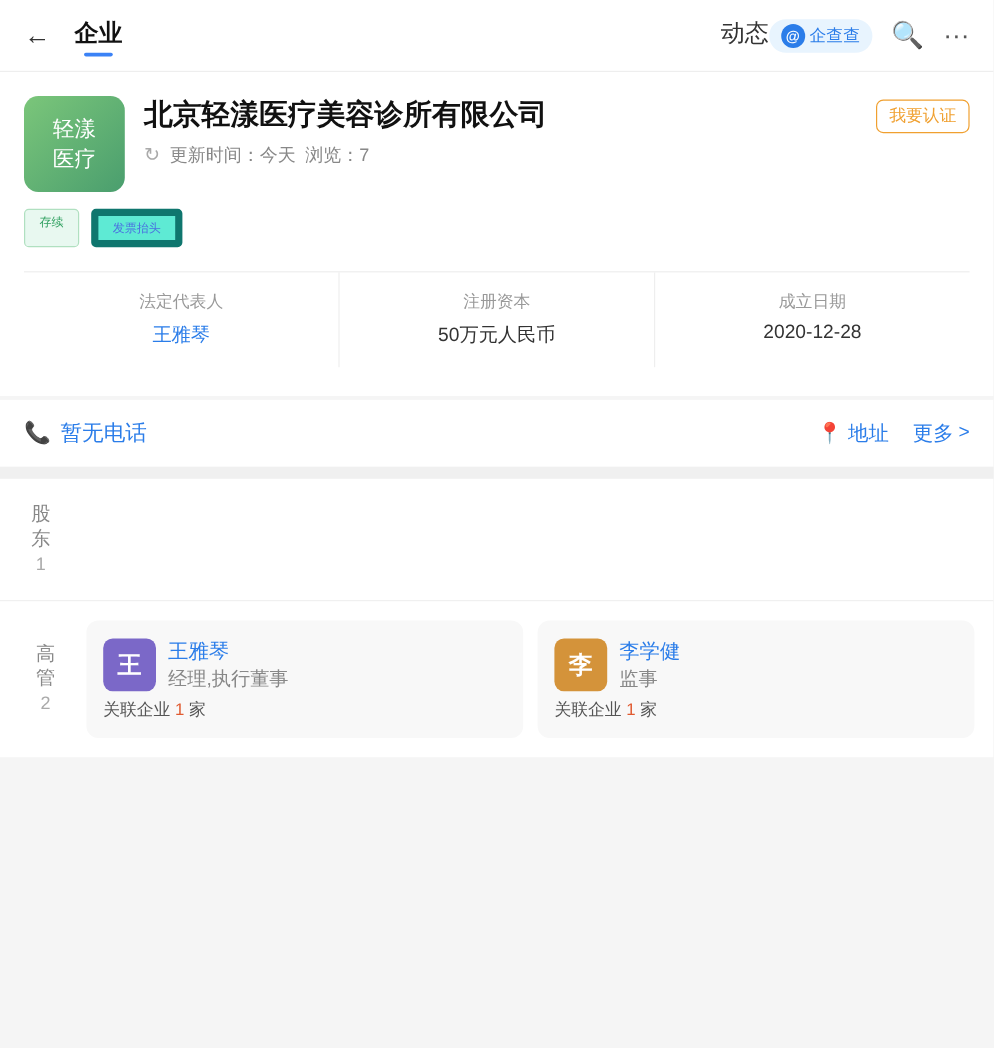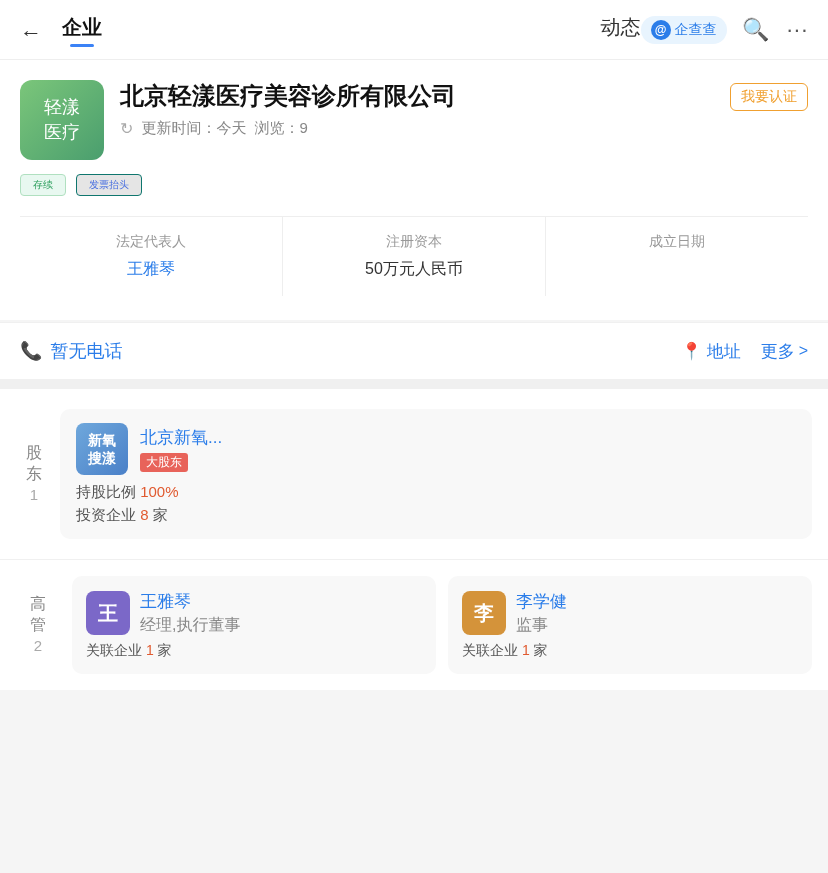--- a/index.html
+++ b/index.html
@@ -160,23 +160,23 @@
       padding: 3px 12px;
       border-radius: 4px;
       font-size: 10px;
     }
     .tag-green {
       background: #e8f8f0;
       color: #30a060;
       border: 1px solid #b0e0c0;
     }
     .tag-blue {
-      background: #e5e5e5;
+      background: #5eead4;
       color: #4a70e0;
-      border: 1px solid #0f766e;
+      border: 6px solid #0f766e;
     }
 
     
     .info-grid {
       display: flex;
       margin-top: 20px;
       border-top: 1px solid #eee;
     }
     .info-cell {
       flex: 1;
@@ -407,41 +407,42 @@
   <div class="company-top">
     <div class="company-logo" style="white-space:pre-line;">轻漾<br>医疗</div>
     <div class="company-info">
       <div class="company-name-row">
         <div class="company-name">北京轻漾医疗美容诊所有限公司</div>
         <div class="certify-btn">我要认证</div>
       </div>
       <div class="update-row">
         <span class="update-icon">↻</span>
         <span>更新时间：今天</span>
-        <span>浏览：9</span>
+        <span>浏览：7</span>
       </div>
     </div>
   </div>
 
   <div class="tags-row">
     <span class="tag tag-green">存续</span>
     <span class="tag tag-blue">发票抬头</span>
   </div>
 
   <div class="info-grid">
     <div class="info-cell">
       <div class="info-label">法定代表人</div>
       <div class="info-value link">王雅琴</div>
     </div>
     <div class="info-cell">
       <div class="info-label">注册资本</div>
       <div class="info-value">50万元人民币</div>
     </div>
     <div class="info-cell">
       <div class="info-label">成立日期</div>
+      <div class="info-value">2020-12-28</div>
     </div>
   </div>
 </div>
 
 <div class="contact-row">
   <div class="contact-phone">
     <span>📞</span>
     <span>暂无电话</span>
   </div>
   <div class="contact-right">
@@ -456,38 +457,20 @@
   </div>
 </div>
 
 <div class="section-divider"></div>
 
 <div class="shareholders-section">
   <div class="shareholder-item">
     <div class="side-label">
       <span>股<br>东</span>
       <span class="side-label-number">1</span>
-    </div>
-    <div class="shareholder-card">
-      <div class="sh-top">
-        <div class="sh-logo">新氧<br>搜漾</div>
-        <div class="sh-info">
-          <div class="sh-name">北京新氧...</div>
-          <div><span class="sh-badge">大股东</span></div>
-        </div>
-      </div>
-      <div class="sh-details">
-        <span>持股比例</span>
-        <span class="highlight">100%</span>
-      </div>
-      <div class="sh-details">
-        <span>投资企业</span>
-        <span class="highlight">8</span>
-        <span>家</span>
-      </div>
     </div>
   </div>
 
   <div style="display:flex; padding: 16px; gap: 12px; align-items: stretch;">
     <div class="mgmt-side-label">
       <span>高<br>管</span>
       <span style="font-size:15px;color:#aaa;">2</span>
     </div>
     <div class="mgmt-cards">
 

